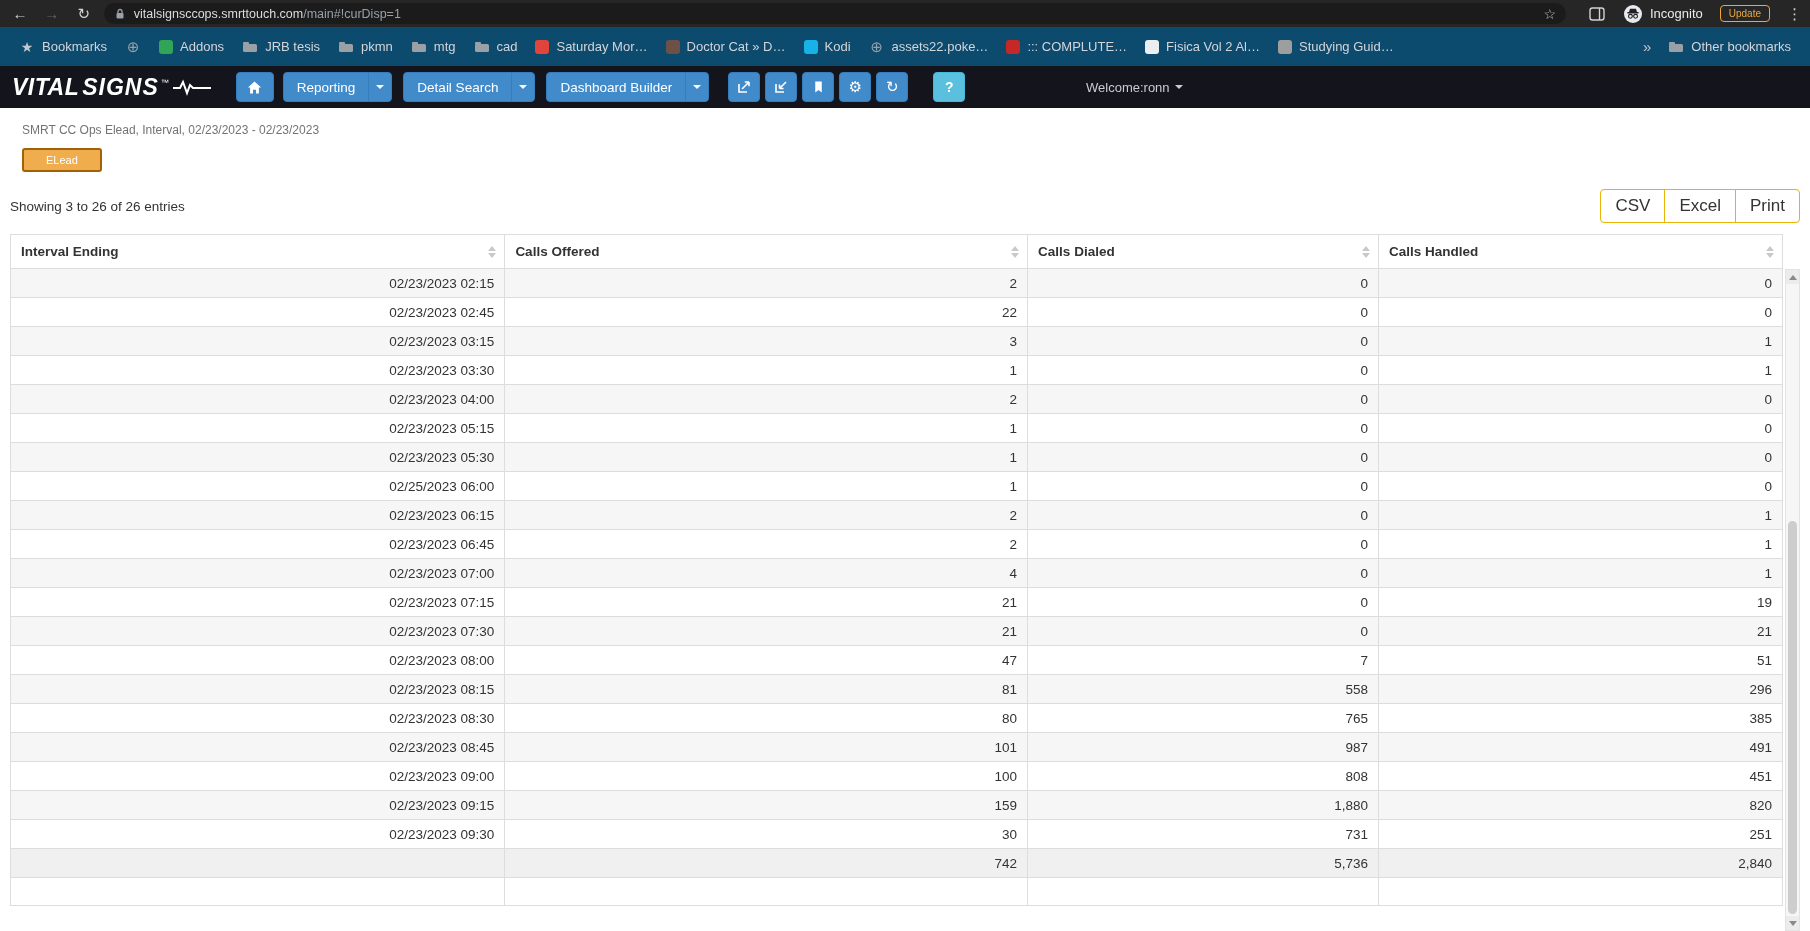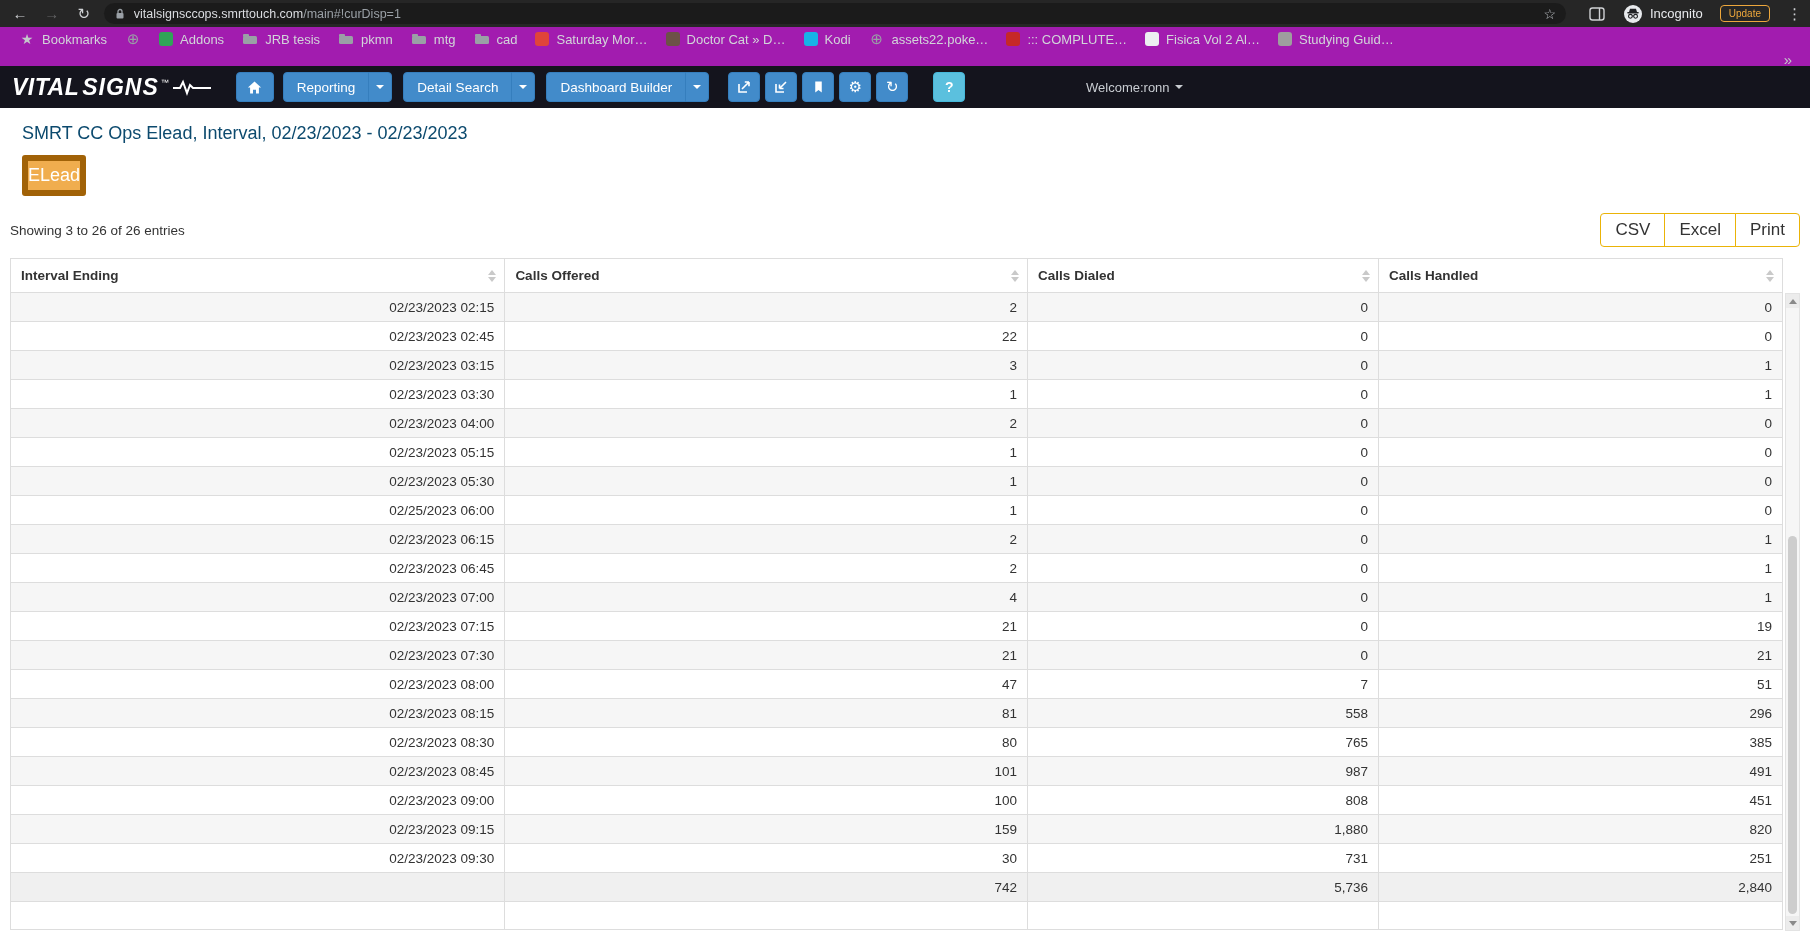--- a/index.html
+++ b/index.html
@@ -20,22 +20,22 @@
                font-size:14px; cursor:pointer; line-height:1; }
   .tb-right { display:flex; align-items:center; gap:17px; margin-left:14px; }
   .iconbtn { background:none; border:none; cursor:pointer; display:flex; align-items:center; }
   .profile-chip { display:flex; align-items:center; gap:7px; color:#e8eaed;
                   font-size:13px; cursor:pointer; }
   .update-pill { background:transparent; border:1.5px solid var(--update-orange,#eda73c);
                  color:var(--update-orange,#eda73c); border-radius:4px; font-size:10px;
                  padding:2px 8px; cursor:pointer; }
   .kebab { color:#cfd1d4; font-size:15px; cursor:pointer; }
 
-  .bookmarks { height:39px; background:#a21caf; display:flex; 
-               padding:0 10px; color:#d2d5d9; font-size:13px; overflow:hidden;flex-direction:column; }
+  .bookmarks { height:39px; background:#0c4a6e; display:flex; align-items:center;
+               padding:0 10px; color:#d2d5d9; font-size:13px; overflow:hidden; }
   .bm-item { display:flex; align-items:center; gap:7px; padding:4px 9px; border-radius:6px;
              white-space:nowrap; cursor:pointer; flex:none; }
   .bm-icon { width:16px; height:16px; flex:none; display:inline-flex; align-items:center;
              justify-content:center; font-size:13px; color:#9aa0a6; position:relative; }
   .bm-star::before { content:"★"; color:#c4c7cb; font-size:14px; }
   .bm-globe::before { content:"⊕"; font-size:15px; color:#9aa0a6; }
   .bm-puzzle { background:#30a457; border-radius:3px; width:14px; height:14px; }
   .bm-folder::before { content:""; position:absolute; left:1px; top:5px; width:14px; height:8px;
                        background:#9aa0a6; border-radius:1.5px; }
   .bm-folder::after  { content:""; position:absolute; left:1px; top:3px; width:6px; height:3px;
@@ -64,24 +64,24 @@
   .icon-btn { width:32px; font-size:15px; }
   .help-btn { background:var(--info-blue,#5bc0de); border-color:#46b8da; width:32px;
               font-weight:bold; margin-left:16px; font-size:14px; }
   .welcome { position:absolute; left:60%; display:flex; align-items:center; gap:5px;
              color:#c9cdd2; font-size:13px; cursor:pointer; }
   .caret-sm { width:0; height:0; border-left:4px solid transparent; border-right:4px solid transparent;
               border-top:4px solid #c9cdd2; }
 
   
   .content { height:823px; display:flex; flex-direction:column; background:#fff; }
-  .report-title { margin:15px 0 0 22px; font-size:18px; color:#0c4a6e; }
+  .report-title { margin:15px 0 0 22px; font-size:12px; color:#737373; }
   .tag-row { margin:11px 0 0 22px; }
-  .tag { display:inline-block; background:var(--tag-orange,#f0ad4e); border:6px solid #a16207;
-         color:#fff; font-size:18px; padding:4px 0; border-radius:3px; cursor:pointer; }
+  .tag { display:inline-block; background:var(--tag-orange,#f0ad4e); border:2px solid #a16207;
+         color:#fff; font-size:11px; padding:4px 22px; border-radius:3px; cursor:pointer; }
   .controls { display:flex; align-items:center; justify-content:space-between; margin:17px 10px 0;gap:30px; }
   .showing { font-size:13.5px; color:#333; }
   .btn-group { display:inline-flex; }
   .btn-group button { background:#fff; border:1px solid #eab308; color:#333; font-size:17px;
                       padding:6px 14px; margin-left:-1px; cursor:pointer;
                       font-family:"Liberation Sans",sans-serif; }
   .btn-group button:first-child { border-radius:4px 0 0 4px; margin-left:0; }
   .btn-group button:last-child  { border-radius:0 4px 4px 0; }
 
   .table-zone { position:relative; flex:1; margin:11px 10px 0; overflow:hidden; }

